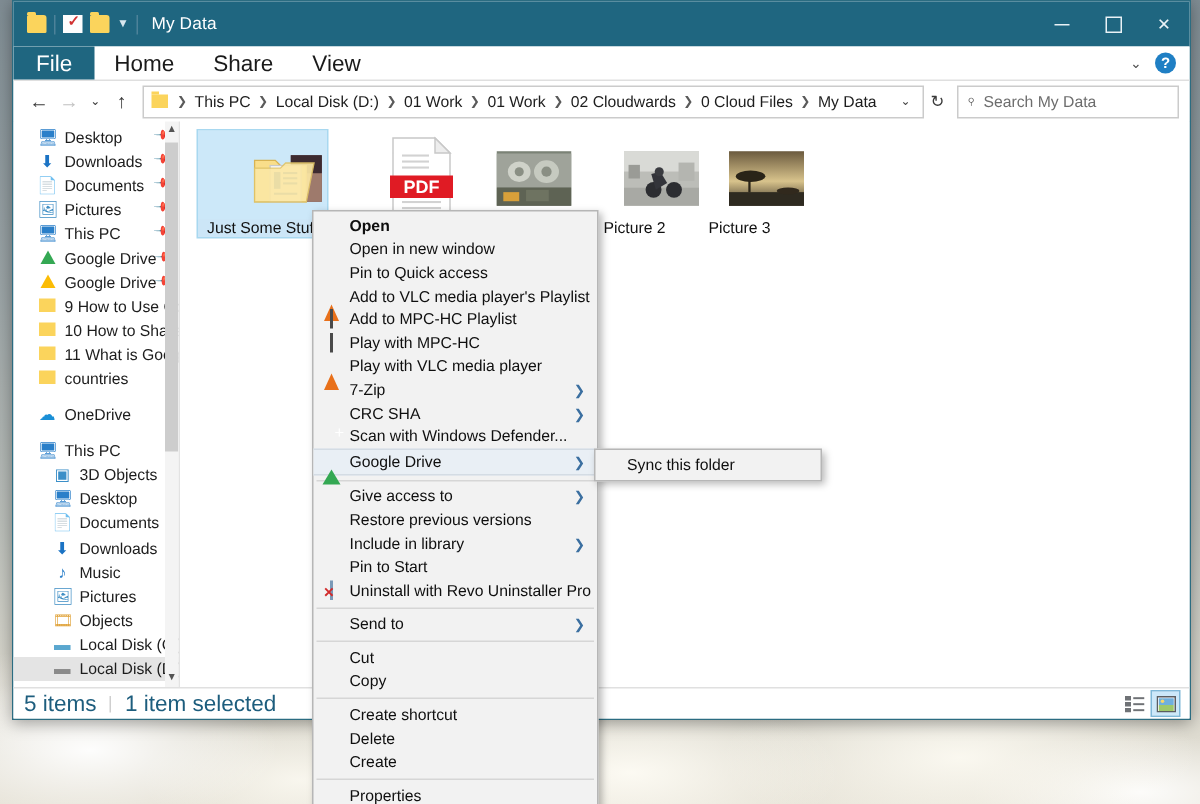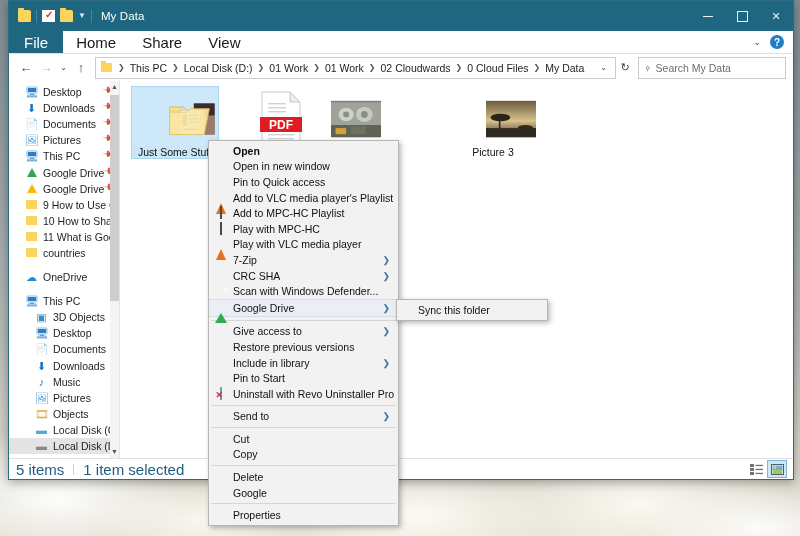--- a/index.html
+++ b/index.html
@@ -342,20 +342,37 @@
             <ellipse cx="44" cy="18" rx="11" ry="10" fill="#c6cac0"></ellipse>
             <circle cx="20" cy="18" r="4" fill="#8a8f84"></circle>
             <circle cx="44" cy="18" r="4.5" fill="#8a8f84"></circle>
             <rect x="6" y="36" width="14" height="8" fill="#d8a03a"></rect>
             <rect x="26" y="34" width="20" height="10" fill="#6e7361"></rect>
           </svg>
         </div>
         <div class="flabel">Picture 1</div>
       </div>
 
+      <div class="fitem" style="left:260px;top:6px;">
+        <div class="fthumb">
+          <svg width="66" height="48" viewBox="0 0 66 48">
+            <rect width="66" height="48" fill="#c8c9c4"></rect>
+            <rect width="66" height="18" fill="#d9dad6"></rect>
+            <rect y="18" width="66" height="14" fill="#bcbdb8"></rect>
+            <rect y="32" width="66" height="16" fill="#a8a9a4"></rect>
+            <rect x="4" y="12" width="10" height="12" fill="#9a9b96"></rect>
+            <rect x="48" y="10" width="14" height="16" fill="#b4b5b0"></rect>
+            <circle cx="26" cy="34" r="7" fill="#2c2d31"></circle>
+            <circle cx="44" cy="34" r="7" fill="#2c2d31"></circle>
+            <path d="M24 20 l8 -2 l6 10 l-10 6 Z" fill="#33343a"></path>
+            <circle cx="31" cy="18" r="4" fill="#3a3b40"></circle>
+          </svg>
+        </div>
+        <div class="flabel">Picture 2</div>
+      </div>
 
       <div class="fitem" style="left:330px;top:6px;">
         <div class="fthumb">
           <svg width="66" height="48" viewBox="0 0 66 48">
             <defs>
                 <linearGradient id="sky3" x1="0" y1="0" x2="0" y2="1">
               <stop offset="0%" stop-color="#6b5a3e"></stop>
                   <stop offset="55%" stop-color="#d8c38c"></stop>
               <stop offset="100%" stop-color="#3b3226"></stop>
                 </linearGradient>
@@ -482,25 +499,29 @@
     <span class="mico"></span>
     <span class="mlabel">Cut</span>
   </div>
   <div class="mi">
     <span class="mico"></span>
     <span class="mlabel">Copy</span>
   </div>
   <div class="msep"></div>
   <div class="mi">
     <span class="mico"></span>
+    <span class="mlabel">Create shortcut</span>
+  </div>
+  <div class="mi">
+    <span class="mico"></span>
     <span class="mlabel">Delete</span>
   </div>
   <div class="mi">
     <span class="mico"></span>
-    <span class="mlabel">Google</span>
+    <span class="mlabel">Create</span>
   </div>
   <div class="msep"></div>
   <div class="mi">
     <span class="mico"></span>
     <span class="mlabel">Properties</span>
   </div>
 </div>
 
 <div id="submenu">
   <div class="mi">

